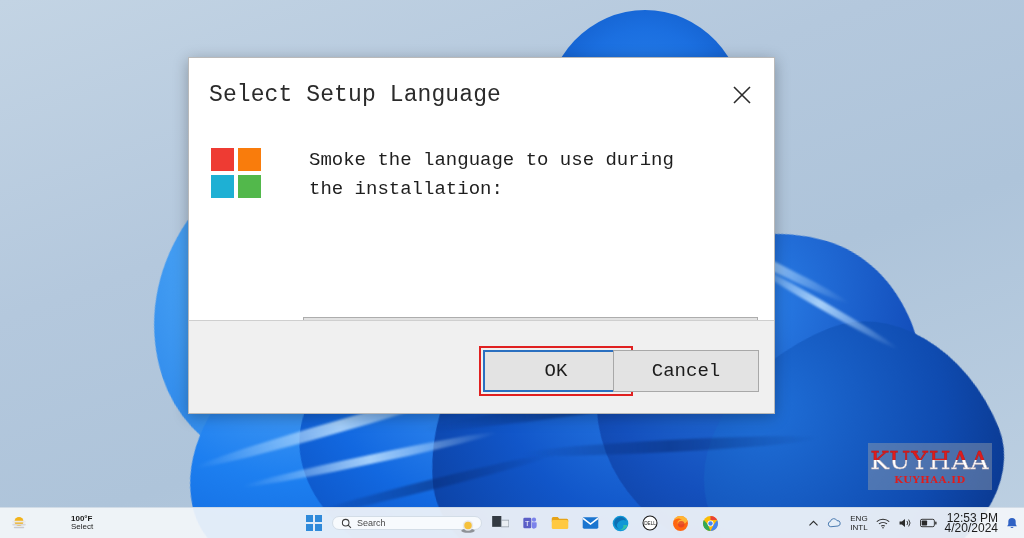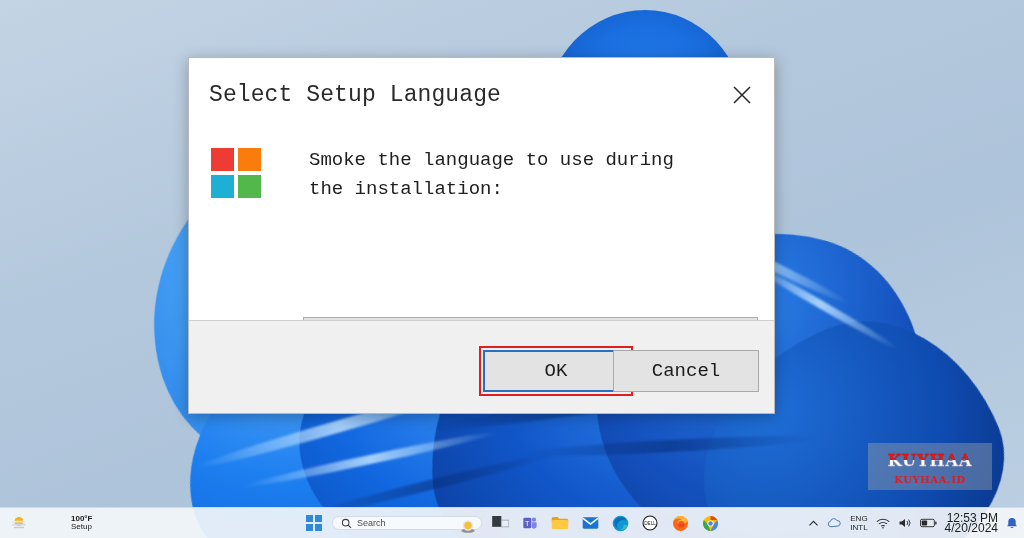--- a/index.html
+++ b/index.html
@@ -260,22 +260,22 @@
   #watermark {
     position: absolute;
     left: 868px; top: 443px;
     width: 124px; height: 47px;
     background: rgba(150,160,170,.45);
     display: flex; flex-direction: column;
     align-items: center; justify-content: center;
   }
   .wm-main {
     font-family: "DejaVu Serif", serif;
-    font-weight: bold;
-    font-size: 16px;
+    font-weight: normal;
+    font-size: 25px;
     line-height: 25px;
     letter-spacing: 1px;
     background: linear-gradient(180deg, #e01b1b 0%, #e01b1b 48%, #ffffff 50%, #ffffff 100%);
     -webkit-background-clip: text;
     background-clip: text;
     color: transparent;
     -webkit-text-stroke: .4px rgba(90,20,20,.35);
   }
   .wm-sub {
     font-family: "DejaVu Serif", serif;
@@ -357,21 +357,21 @@
 
     <div class="weather">
       <svg class="weather-ico" viewBox="0 0 24 24">
         <circle cx="12" cy="10" r="6" fill="#f2b31b"></circle>
         <rect x="3" y="9" width="18" height="2.3" rx="1.1" fill="#e8e8ea"></rect>
         <rect x="3" y="13" width="18" height="2.3" rx="1.1" fill="#d8d8dc"></rect>
         <rect x="5" y="17" width="14" height="2.1" rx="1" fill="#c9c9cf"></rect>
       </svg>
       <div class="weather-txt">
         <div class="weather-temp">100°F</div>
-        <div>Setup</div>
+        <div>Select</div>
       </div>
     </div>
 
     <div class="tb-center">
 
       <div class="tb-item">
         <svg width="16" height="16" viewBox="0 0 16 16">
           <rect x="0" y="0" width="7" height="7" fill="#2f8ada"></rect>
           <rect x="9" y="0" width="7" height="7" fill="#2f8ada"></rect>
           <rect x="0" y="9" width="7" height="7" fill="#2f8ada"></rect>

